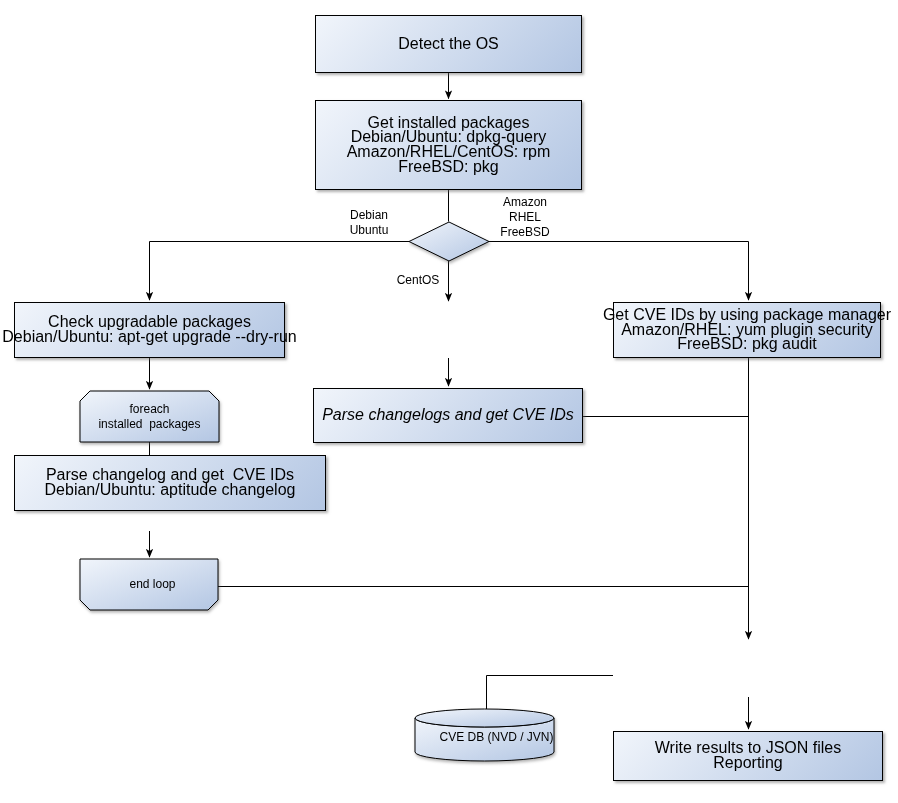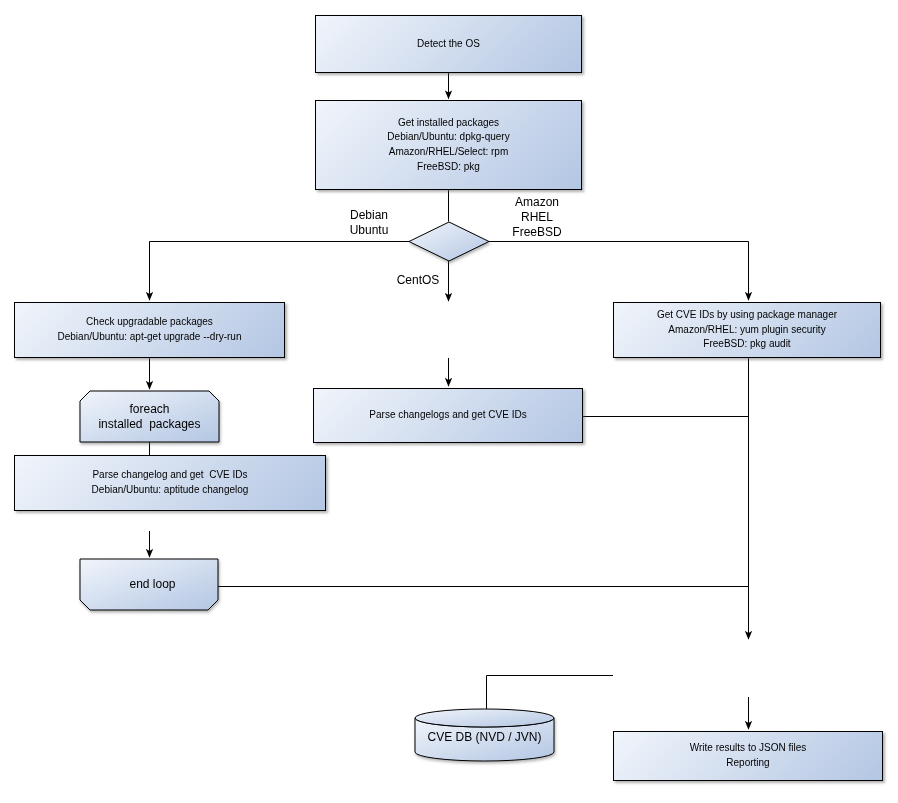--- a/index.html
+++ b/index.html
@@ -38,21 +38,21 @@
     position: absolute;
     box-sizing: border-box;
     border: 1px solid var(--node-border, #000);
     background: linear-gradient(135deg, var(--node-light, #f1f5fb) 0%, var(--node-dark, #b3c6e3) 100%);
     box-shadow: 1.5px 2px 2.5px rgba(100,100,100,0.5);
     display: flex;
     align-items: center;
     justify-content: center;
     text-align: center;
     white-space: pre;
-    font-size: 10px;
+    font-size: 16px;
     line-height: 14.6px;
     overflow: visible;
   }
   .overlay-text {
     position: absolute;
     display: flex;
     align-items: center;
     justify-content: center;
     text-align: center;
     white-space: pre;
@@ -110,49 +110,49 @@
       <polygon class="shape" points="80,559 218,559 218,600 208,610 90,610 80,600"></polygon>
       <path class="shape" d="M415,718 L415,752 A69.5,9 0 0 0 554,752 L554,718 A69.5,9 0 0 1 415,718 Z"></path>
       <ellipse class="shape" cx="484.5" cy="718" rx="69.5" ry="9"></ellipse>
     </g>
   </svg>
 
   <div class="node" style="left:315px; top:15px;  width:267px; height:58px;">Detect the OS</div>
 
   <div class="node" style="left:315px; top:100px; width:267px; height:90px;">Get installed packages
 Debian/Ubuntu: dpkg-query
-Amazon/RHEL/Select: rpm
+Amazon/RHEL/CentOS: rpm
 FreeBSD: pkg</div>
 
   <div class="node" style="left:14px;  top:302px; width:271px; height:56px;">Check upgradable packages
 Debian/Ubuntu: apt-get upgrade --dry-run</div>
 
   <div class="node" style="left:14px;  top:455px; width:312px; height:56px;">Parse changelog and get  CVE IDs
 Debian/Ubuntu: aptitude changelog</div>
 
 
-  <div class="node" style="left:313px; top:388px; width:270px; height:55px;">Parse changelogs and get CVE IDs</div>
+  <div class="node" style="left:313px; top:388px; width:270px; height:55px;font-style:italic;">Parse changelogs and get CVE IDs</div>
 
   <div class="node" style="left:613px; top:302px; width:268px; height:56px;">Get CVE IDs by using package manager
 Amazon/RHEL: yum plugin security
 FreeBSD: pkg audit</div>
 
 
   <div class="node" style="left:613px; top:731px; width:270px; height:50px;">Write results to JSON files
 Reporting</div>
 
   <div class="overlay-text" style="left:80px; top:391px; width:139px; height:51px;">foreach
 installed  packages</div>
 
   <div class="overlay-text" style="left:80px; top:559px; width:145px; height:51px;">end loop</div>
 
-  <div class="overlay-text" style="left:415px; top:722px; width:139px; height:30px;">CVE DB (NVD / JVN)</div>
+  <div class="overlay-text" style="left:415px; top:722px; width:139px; height:30px;padding-left:12px;">CVE DB (NVD / JVN)</div>
 
   <div class="edge-label" style="left:338px; top:207px; width:62px; height:32px;">Debian
 Ubuntu</div>
 
-  <div class="edge-label" style="left:495px; top:194px; width:60px; height:46px;margin-left:12px;">Amazon
+  <div class="edge-label" style="left:495px; top:194px; width:60px; height:46px;">Amazon
 RHEL
 FreeBSD</div>
 
   <div class="edge-label" style="left:393px; top:271px; width:50px; height:18px;">CentOS</div>
 
 </div>
 
 </body></html>

